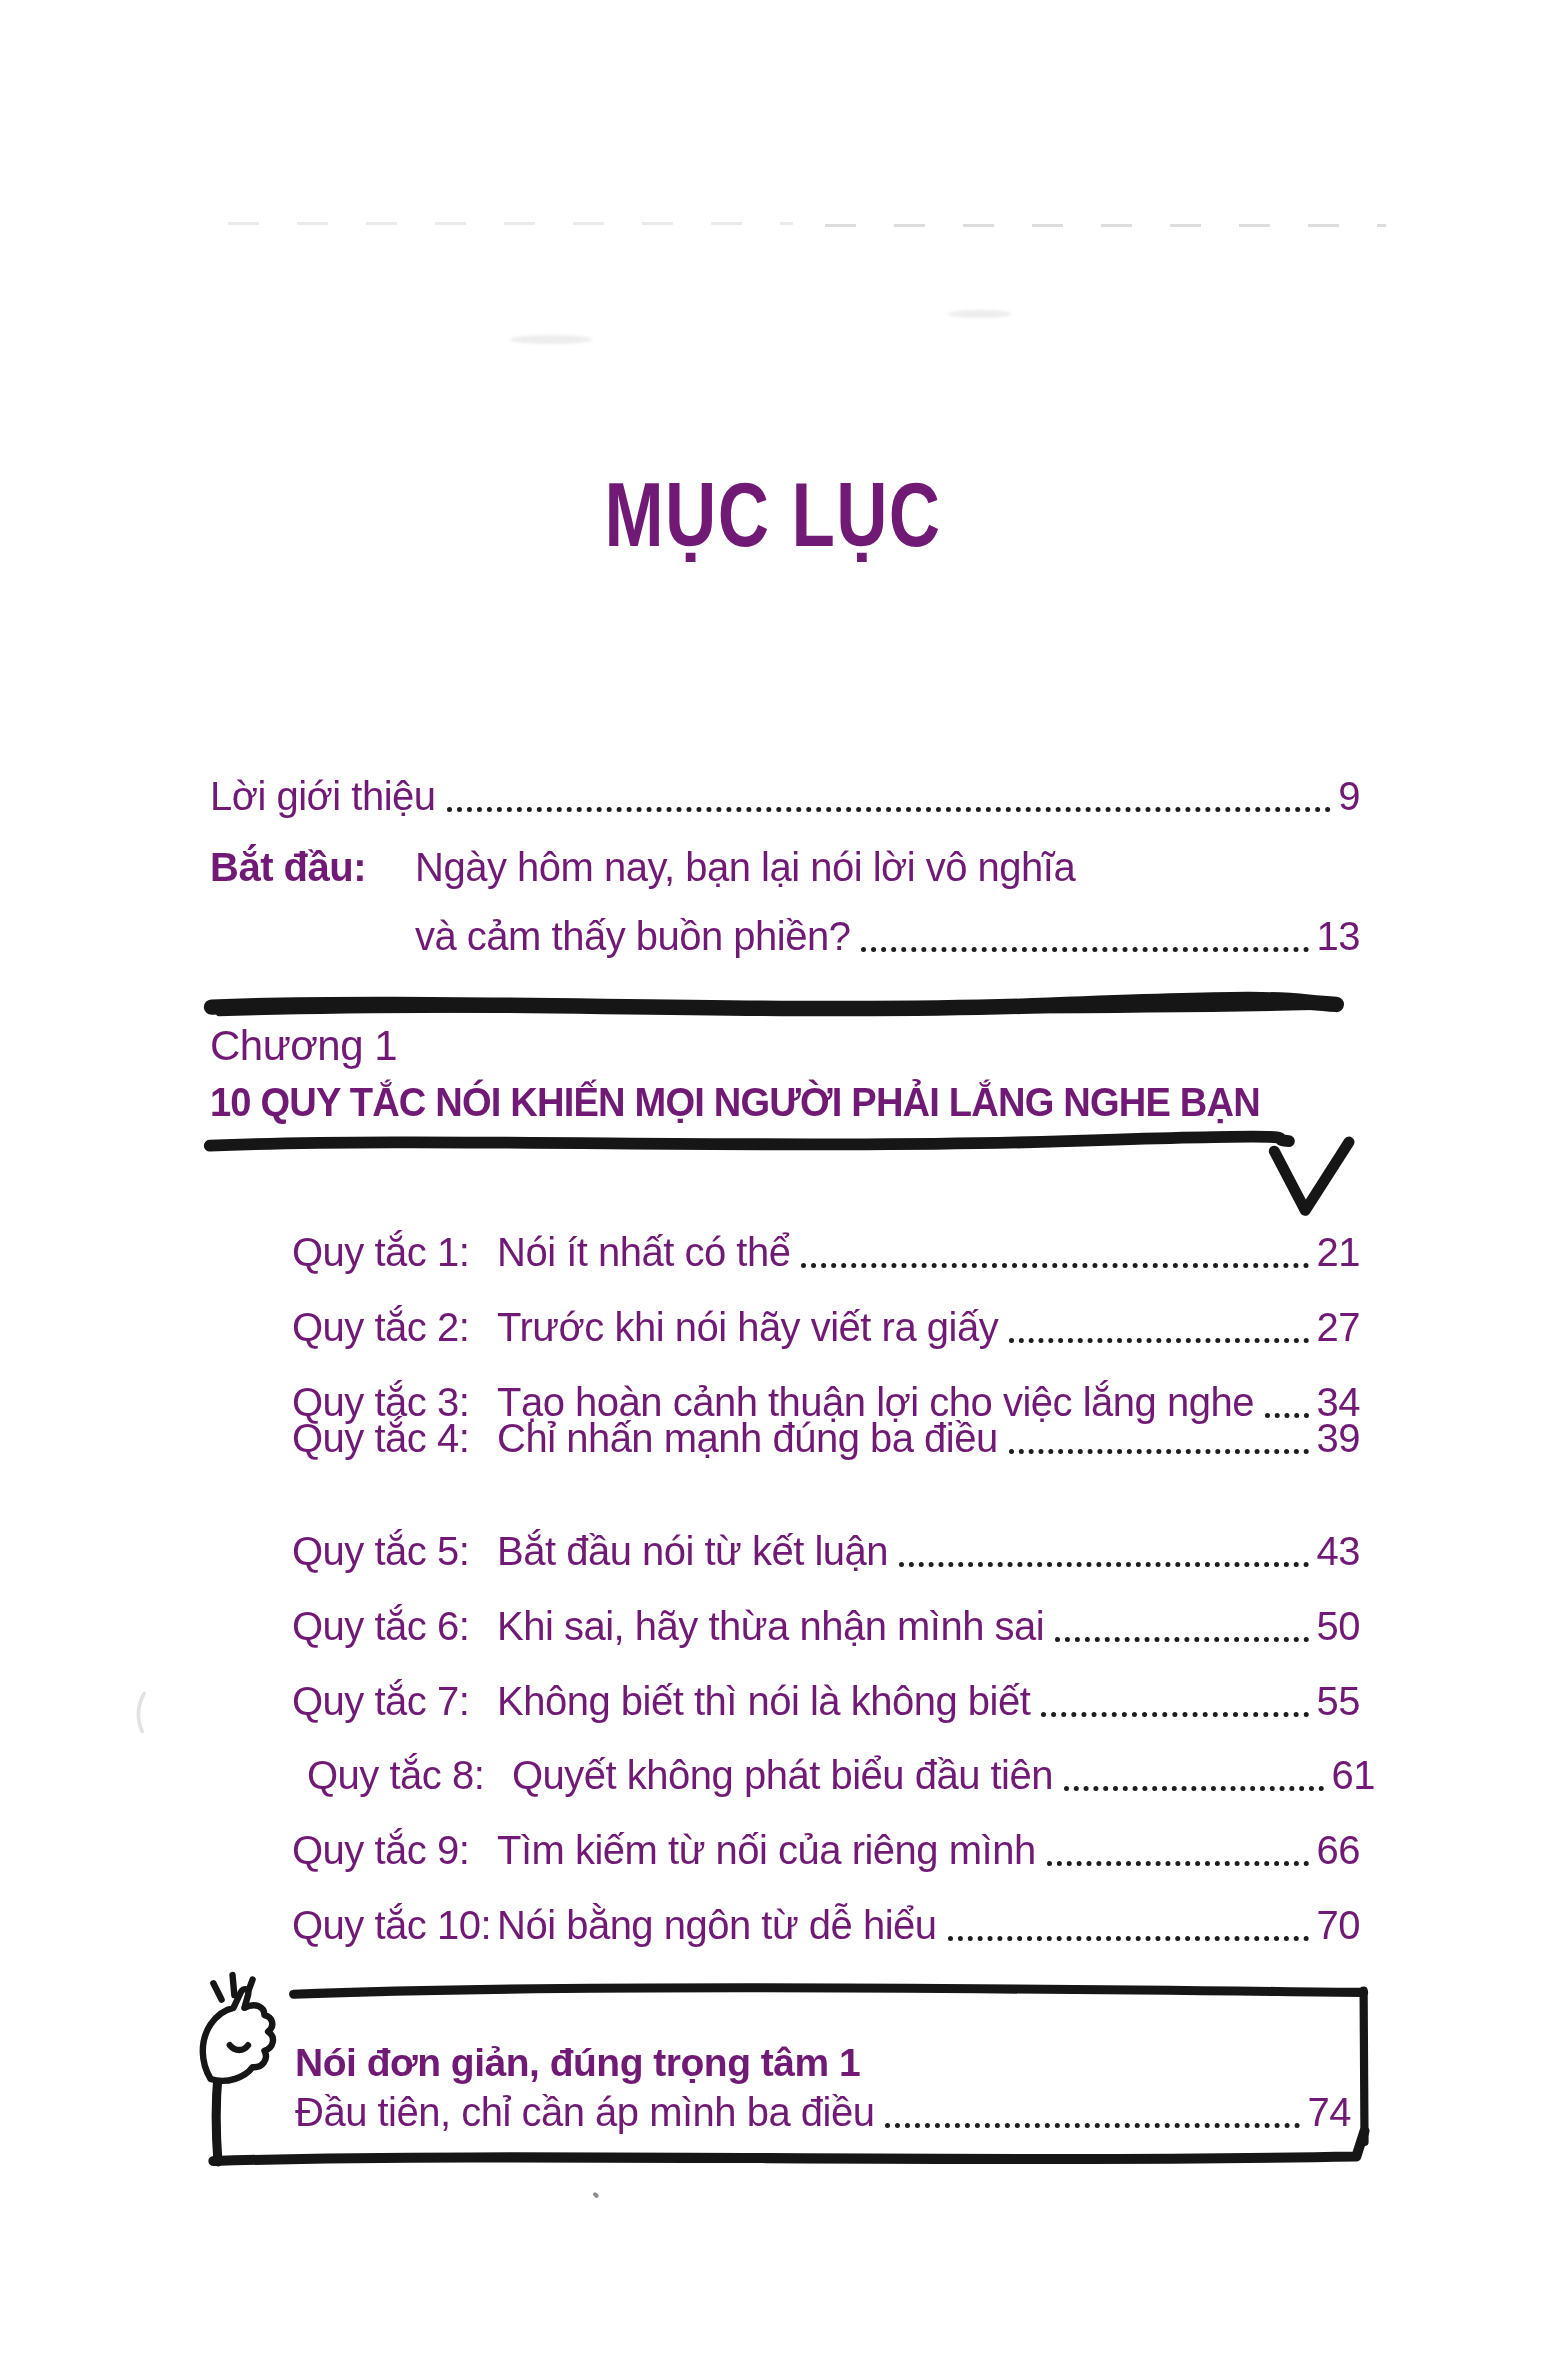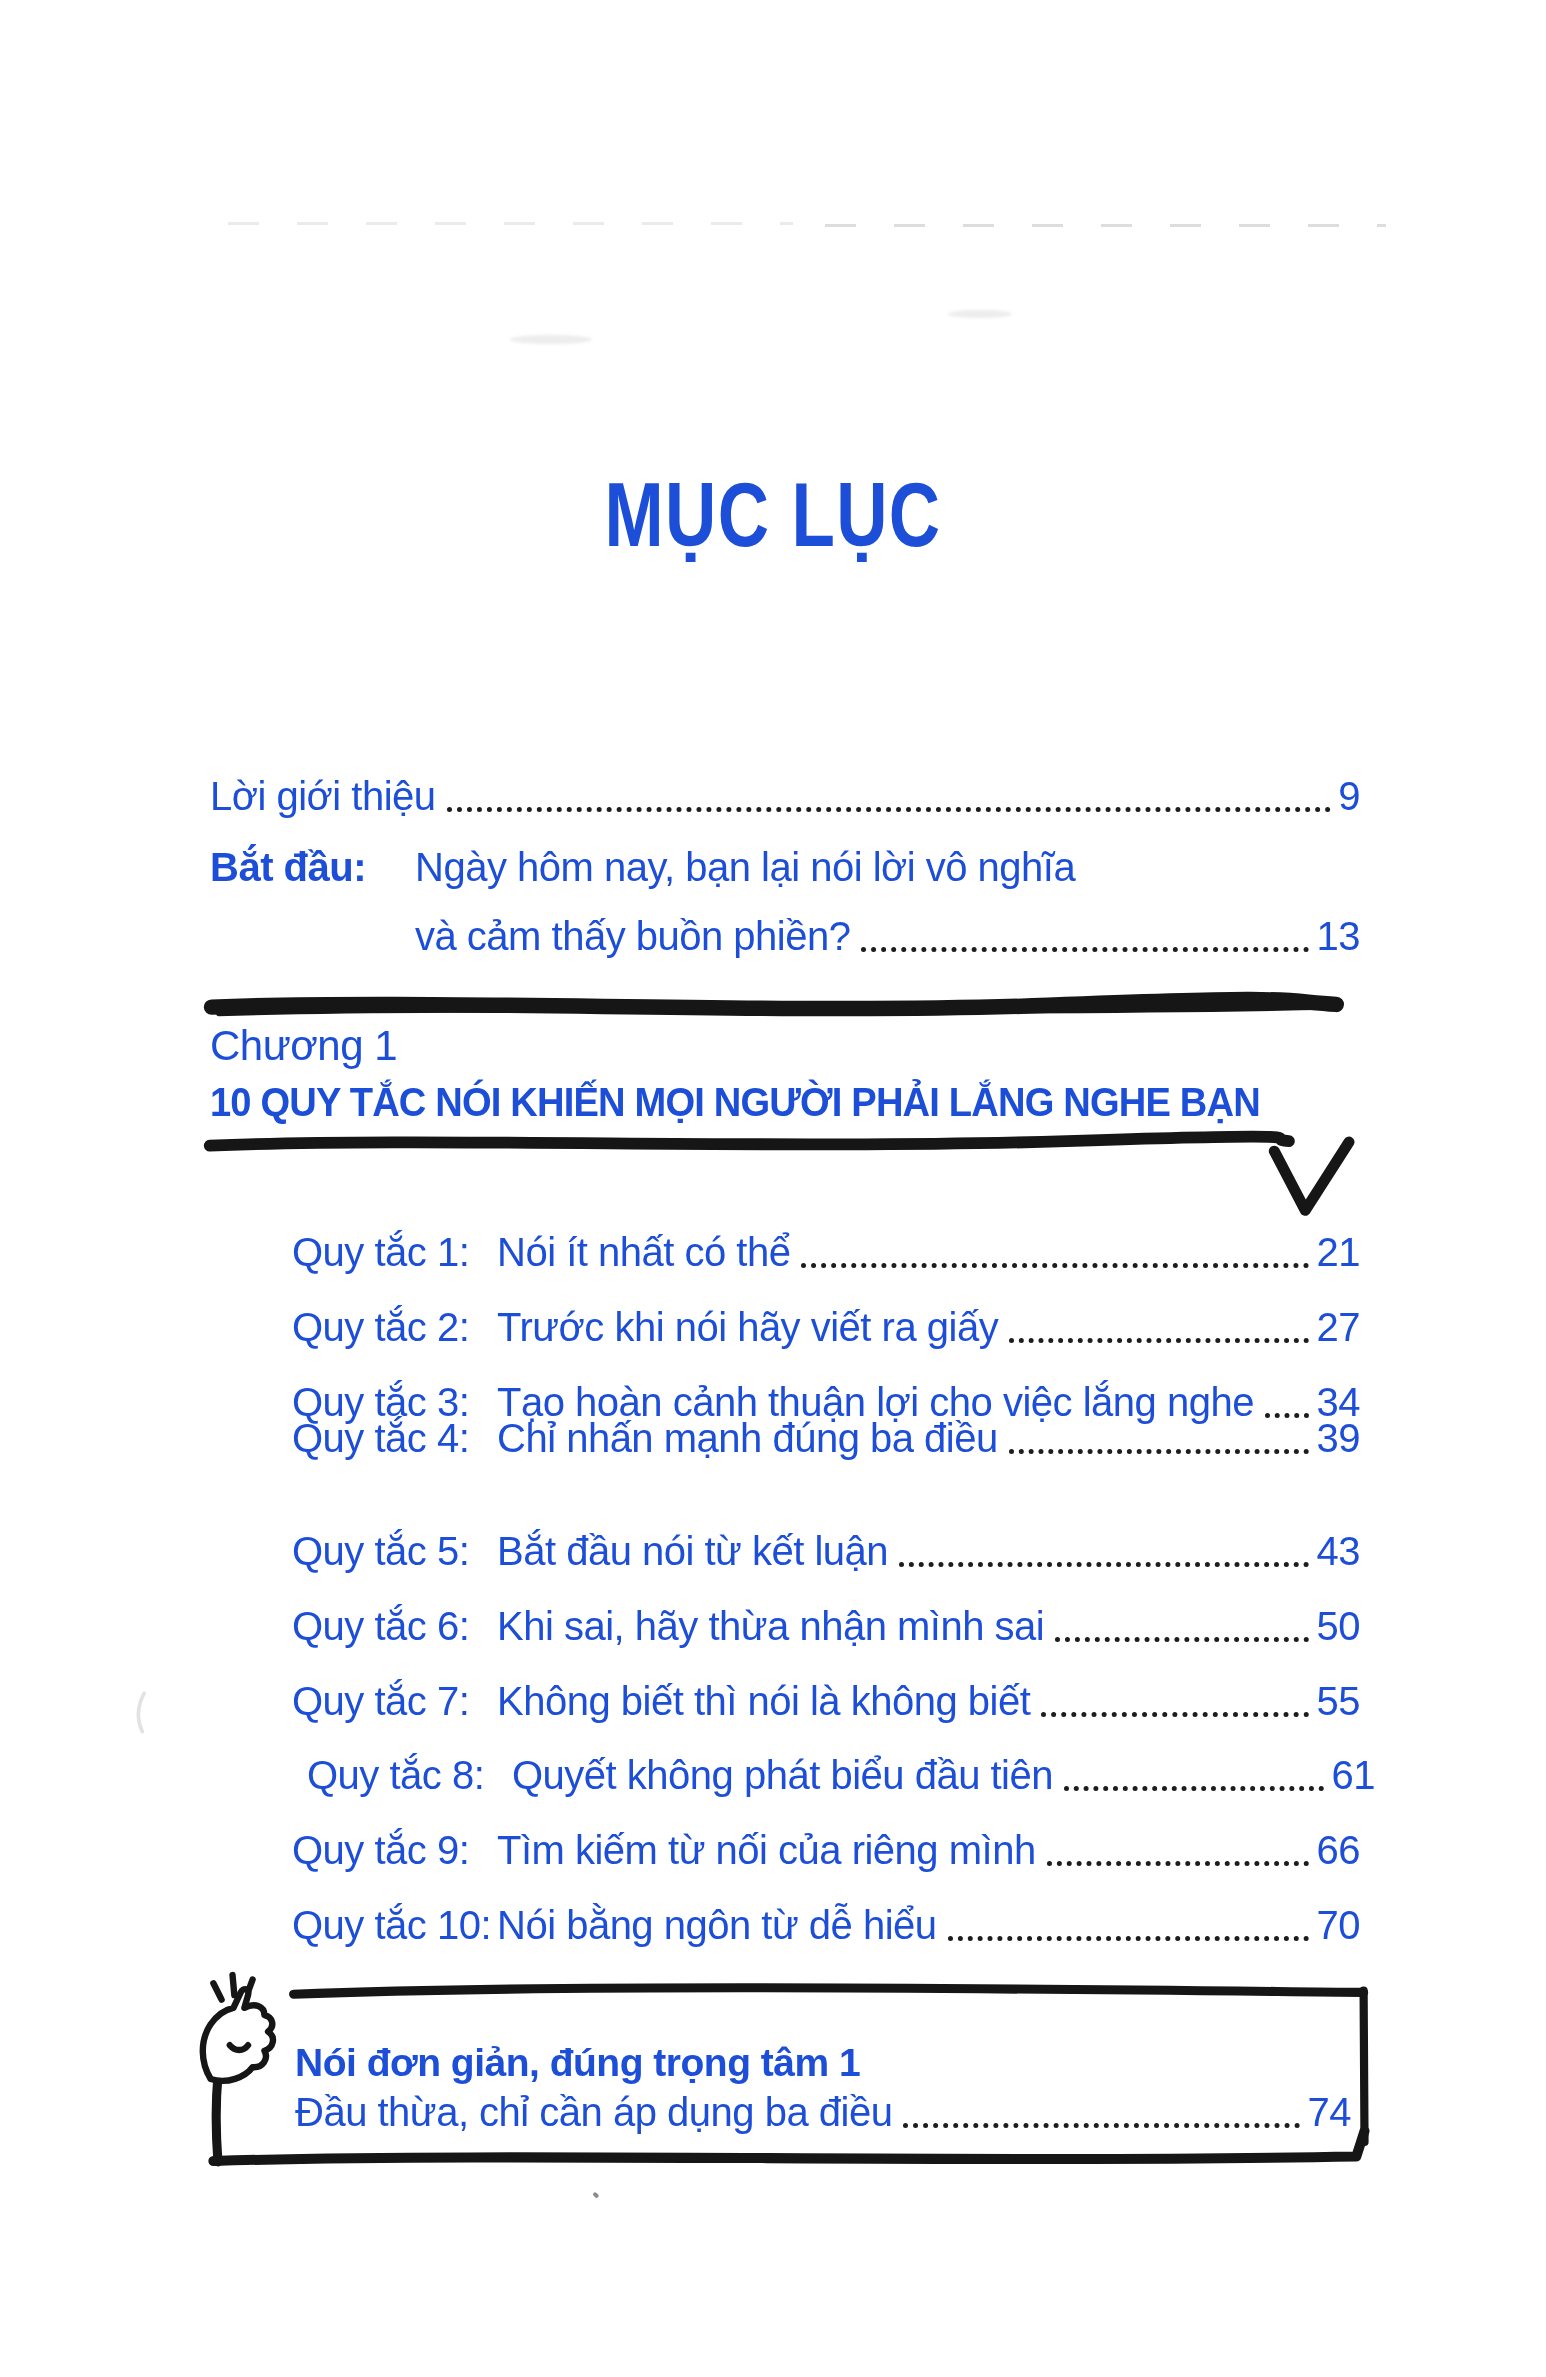--- a/index.html
+++ b/index.html
@@ -4,21 +4,21 @@
 <title>MỤC LỤC</title>
 <style>
   html,body{margin:0;padding:0;background:#e9e9e9;}
   .page{
     position:relative;
     width:1546px;height:2377px;
     margin:0 auto;
     background:#ffffff;
     overflow:hidden;
     font-family:"Liberation Sans","DejaVu Sans",sans-serif;
-    color:#1d4ed8;
+    color:#701a75;
   }
   
   .doc-title{
     position:absolute;top:460px;left:0;width:100%;
     text-align:center;
     font-size:91px;font-weight:bold;line-height:1.2;
     letter-spacing:1.8px;
     transform:scaleX(.78);
     transform-origin:50% 50%;
     white-space:nowrap;
@@ -163,21 +163,21 @@
   </div>
   <div class="toc-row" style="left:292px;top:1899px;width:1068px;">
     <span class="rule-label">Quy tắc 10:</span>
     <span>Nói bằng ngôn từ dễ hiểu</span>
     <span class="leader"></span>
     <span class="pagenum">70</span>
   </div>
 
   <div class="callout-heading">Nói đơn giản, đúng trọng tâm 1</div>
   <div class="toc-row" style="left:295px;top:2086px;width:1056px;">
-    <span>Đầu thừa, chỉ cần áp dụng ba điều</span>
+    <span>Đầu tiên, chỉ cần áp mình ba điều</span>
     <span class="leader"></span>
     <span class="pagenum">74</span>
   </div>
 
   <svg class="stroke-layer" width="1546" height="2377" viewBox="0 0 1696 2608">
 
     <path d="M232 1105 C 480 1095, 860 1114, 1150 1103 S 1400 1098, 1466 1102" fill="none" stroke="#161616" stroke-width="17" stroke-linecap="round"></path>
     <path d="M240 1112 C 560 1102, 980 1115, 1460 1105" fill="none" stroke="#161616" stroke-width="6" stroke-linecap="round"></path>
 
     <path d="M230 1257 C 470 1247, 860 1262, 1170 1252 S 1380 1250, 1414 1252" fill="none" stroke="#161616" stroke-width="13" stroke-linecap="round"></path>

